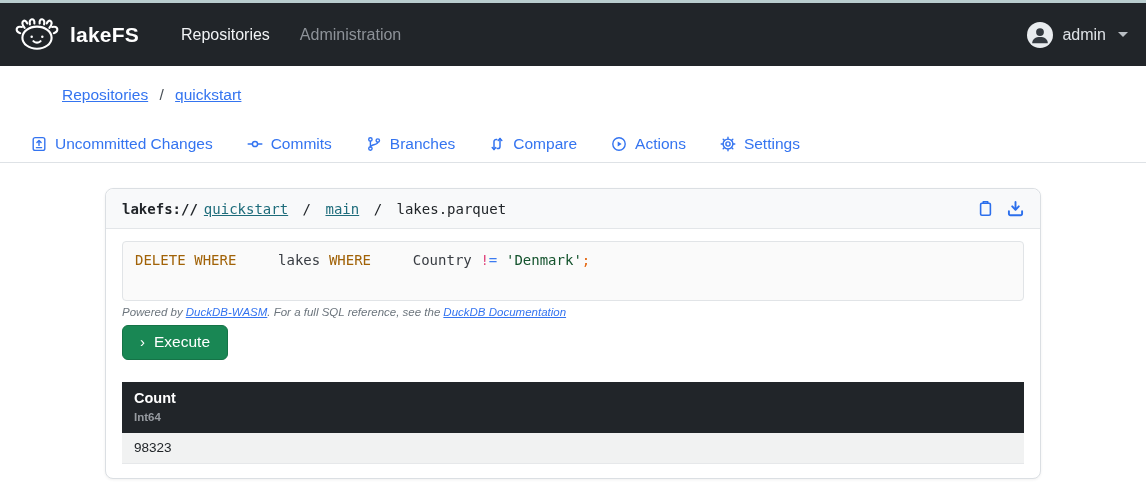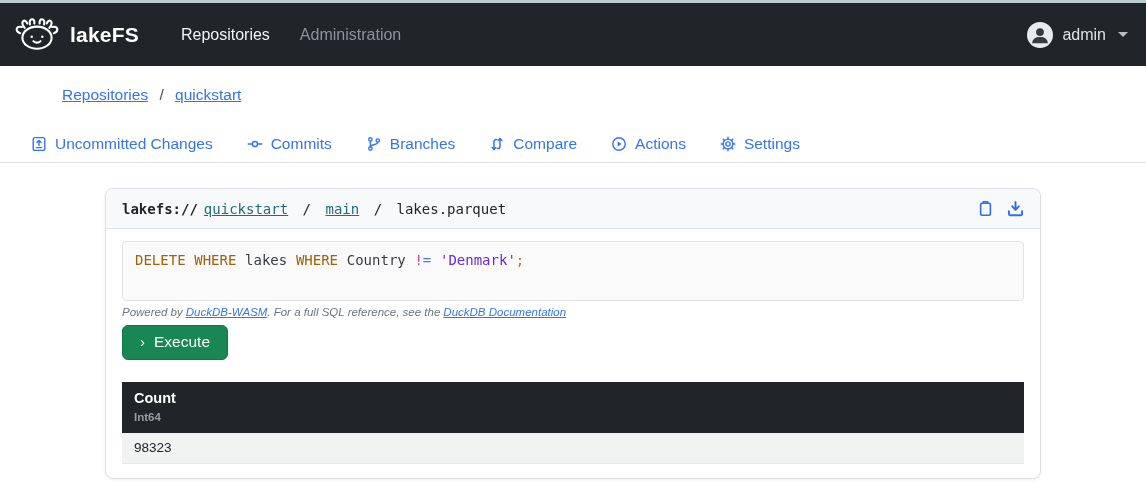--- a/index.html
+++ b/index.html
@@ -65,24 +65,24 @@
 
   .results { margin-top:22px; }
   .res-head { background:#212529; color:#fff; padding:8px 12px 10px; }
   .col-name { font-size:14.5px; font-weight:bold; }
   .col-type { font-size:11.5px; font-weight:bold; color:#979ba0; margin-top:5px; }
   .res-row { background:#f1f2f2; padding:7px 12px 8px; font-size:13.5px; color:#212529;
     border-bottom:1px solid #e6e8ea; }
 </style>
 <style>
   .sql-editor .kw { color:#a16207; }
-  .sql-editor .ident { color:#383c42; }
+  .sql-editor .ident { color:#383c42;margin-left:33px; }
   .sql-editor .op-not { color:#e0447c; }
   .sql-editor .op-eq { color:#3c7bf1; }
-  .sql-editor .str { color:#6d28d9;text-align:center; }
+  .sql-editor .str { color:#14532d;text-align:center; }
   .sql-editor .semi { color:#e4650e; }
   .execute-btn { background:#198754; }
   .navbar, .res-head { background:#212529; }
 </style></head>
 <body>
 
 <div class="top-strip"></div>
 
 <div class="navbar">
   <div class="brand">

